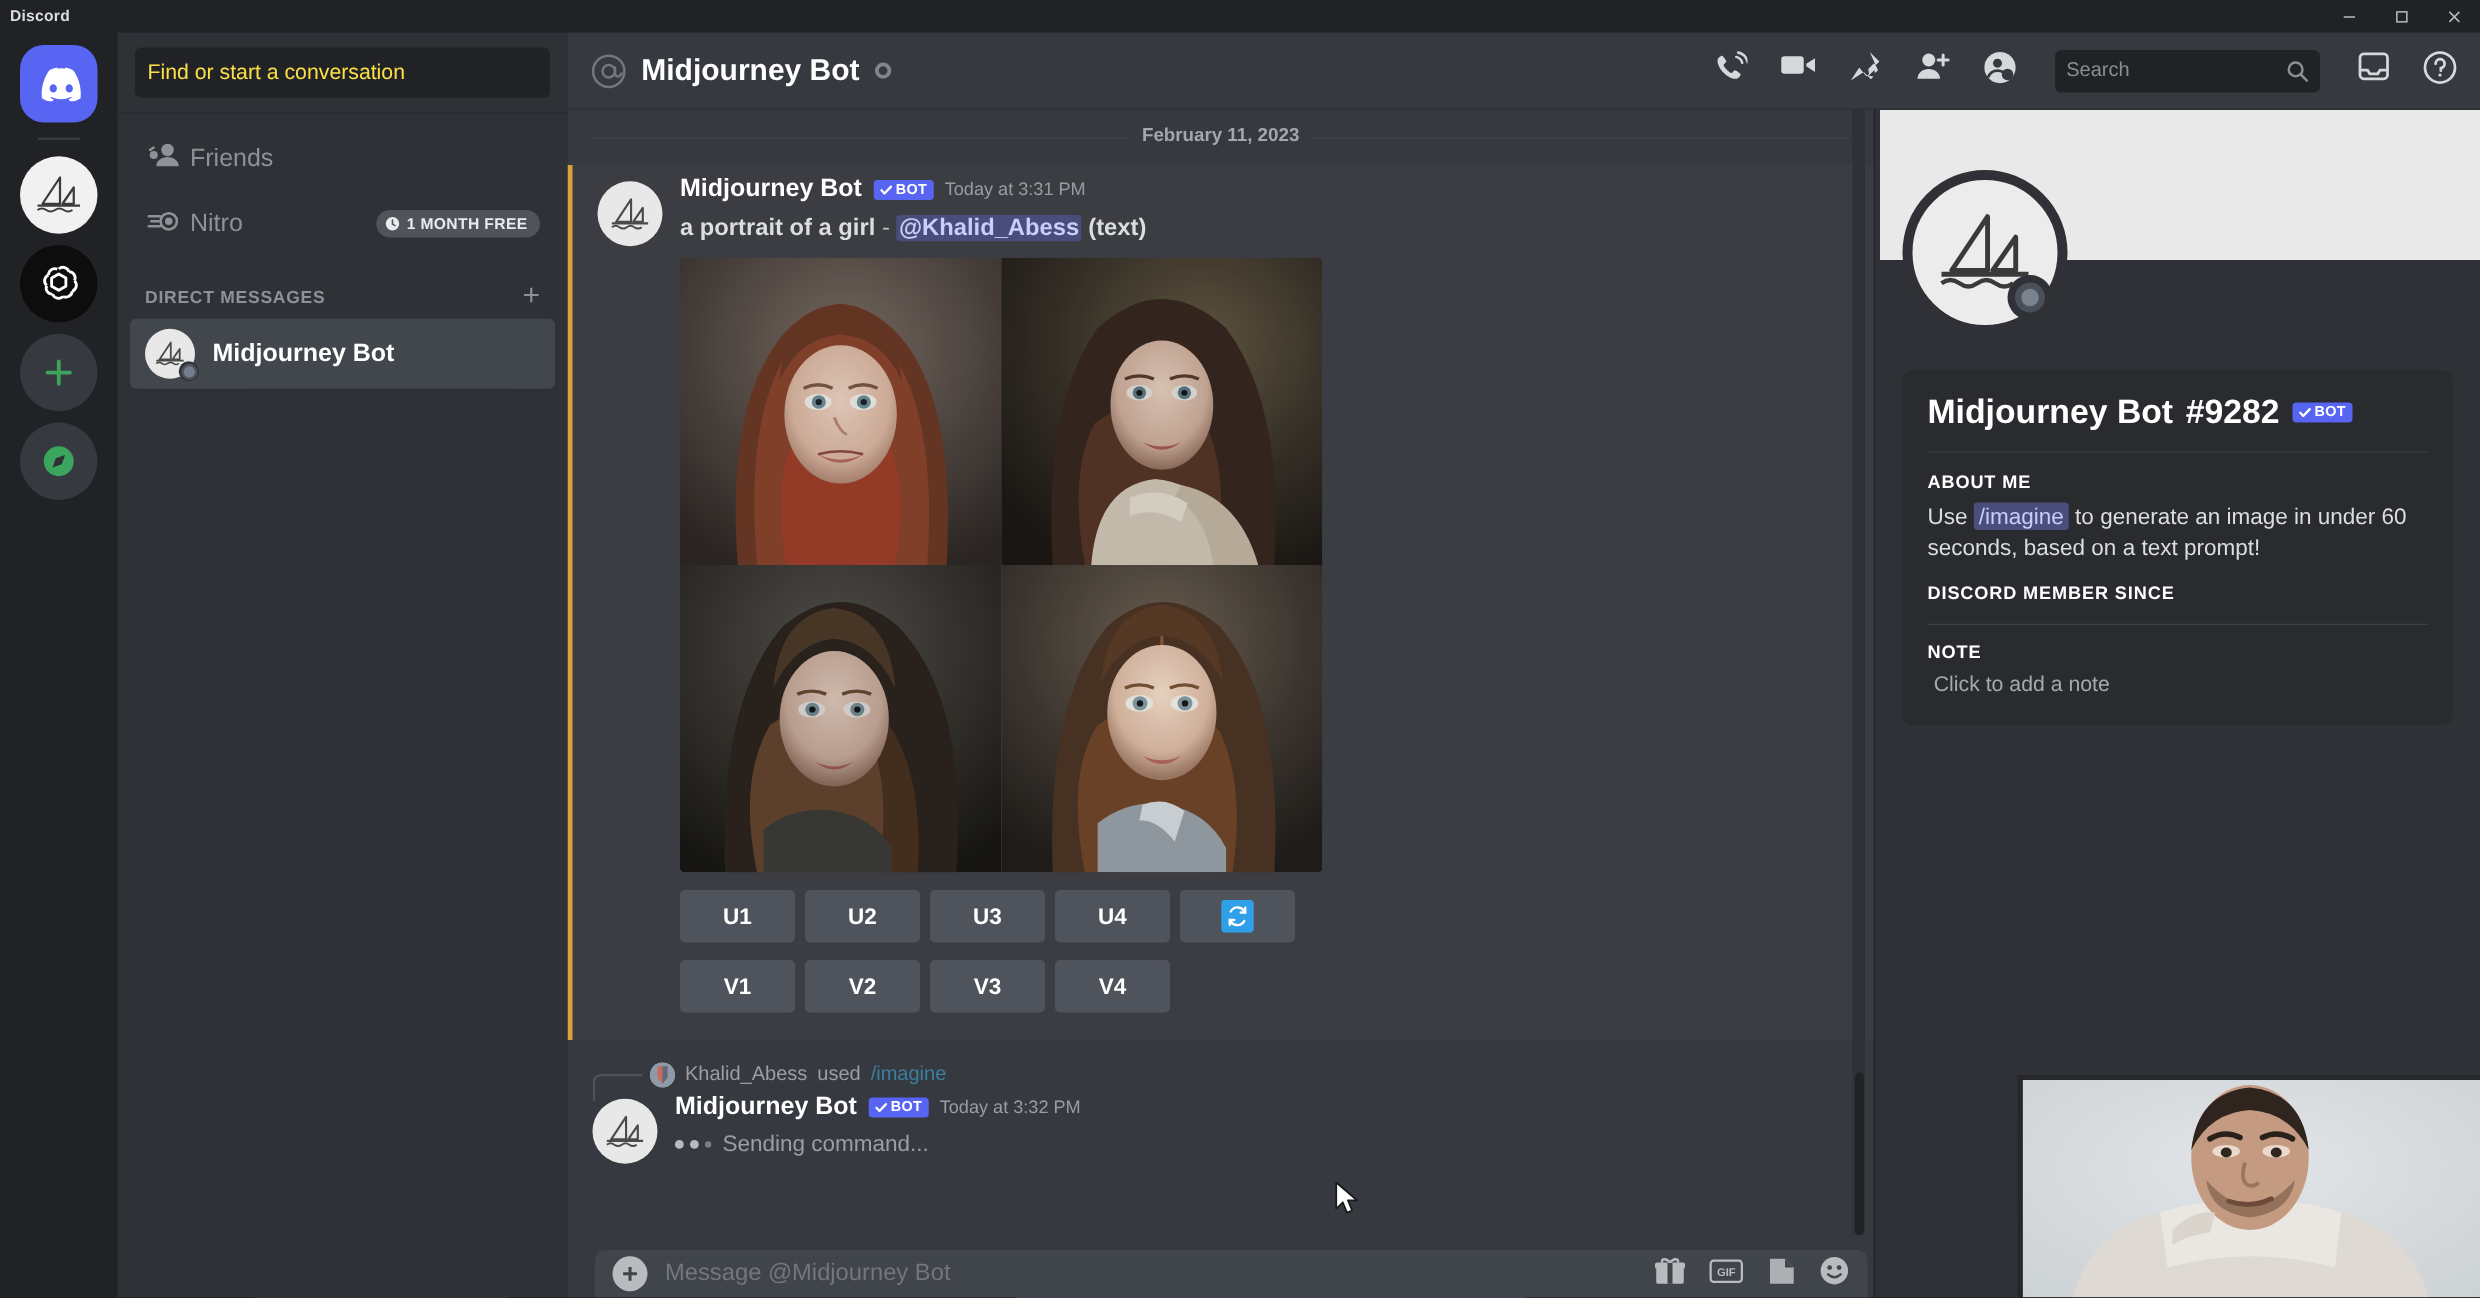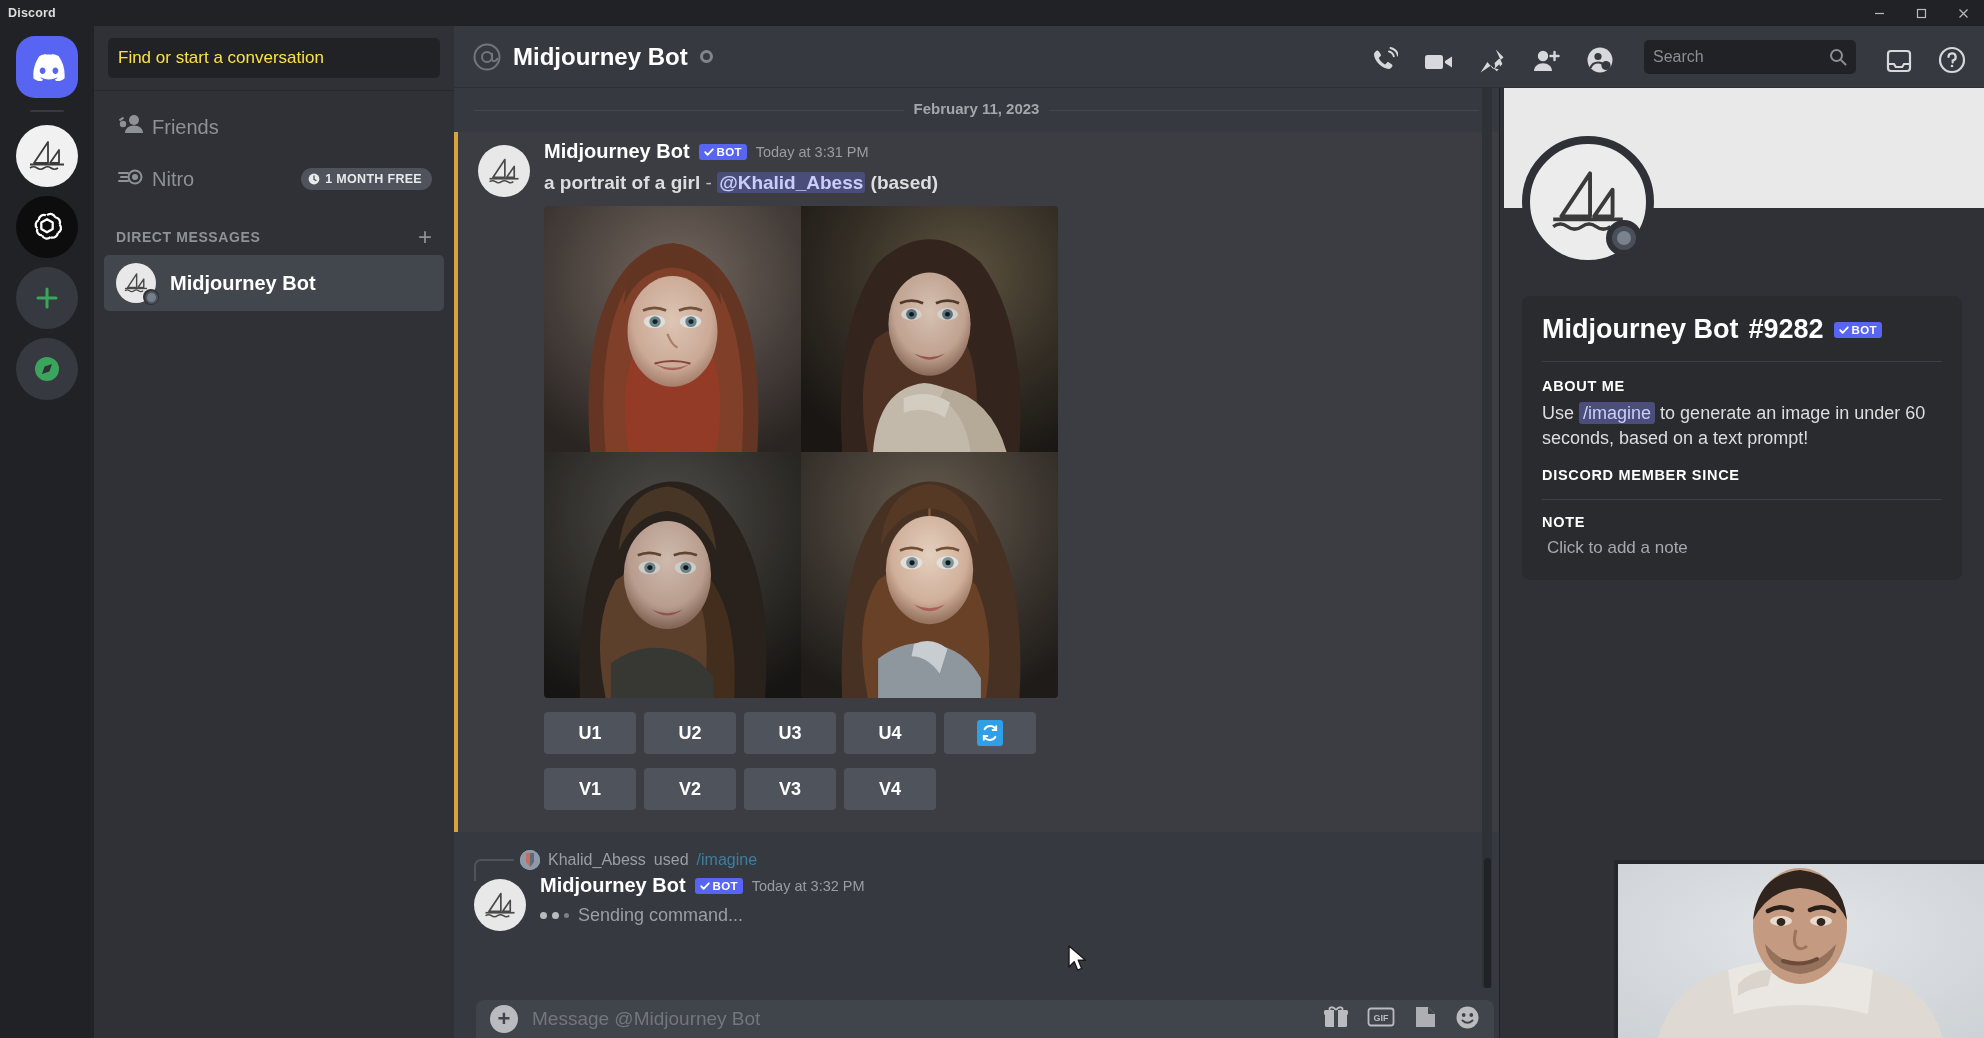--- a/index.html
+++ b/index.html
@@ -100,21 +100,21 @@
     position: absolute; left: 454px; top: 26px; right: 0; height: 62px;
     background: #36393f; display: flex; align-items: center; padding: 0 18px;
     border-bottom: 1px solid #2c2f33;
   }
   .chanhead .at { color: #72767d; margin-right: 11px; display: flex; }
   .chanhead .ttl { color: #ffffff; font-size: 24px; font-weight: bold; }
   .chanhead .dot-status {
     width: 13px; height: 13px; border-radius: 50%; border: 3px solid #808590;
     margin-left: 12px;
   }
-  .head-icons { margin-left: auto; display: flex; align-items: flex-end; gap: 26px; }
+  .head-icons { margin-left: auto; display: flex; align-items: flex-start; gap: 26px; }
   .head-icons .ic { color: #d6d8db; display: flex; align-items: center; }
   .hsearch {
     width: 212px; height: 34px; background: #202225; border-radius: 5px;
     display: flex; align-items: center; padding: 0 9px; margin: 0 4px;
   }
   .hsearch span { color: #8b8e93; font-size: 16px; }
   .hsearch .mag { margin-left: auto; color: #8b8e93; display: flex; }
 
   
   .chat {
@@ -479,21 +479,21 @@
                 </svg>
               <span>BOT</span>
             </span>
             <span class="when">Today at 3:31 PM</span>
           </div>
 
           <div class="prompt">
             <span>a portrait of a girl</span>
             <span class="dash">-</span>
             <span class="mention">@Khalid_Abess</span>
-            <span class="fast">(based)</span>
+            <span class="fast">(text)</span>
           </div>
 
           <div class="grid">
             <div class="cell">
               <svg width="100%" height="100%" viewBox="0 0 100 100" preserveAspectRatio="none">
                 <defs>
                   <radialGradient id="bg1" cx="52%" cy="30%" r="78%">
                     <stop offset="0%" stop-color="#7e7167"></stop>
                       <stop offset="60%" stop-color="#4d4440"></stop>
                       <stop offset="100%" stop-color="#2e2825"></stop>

